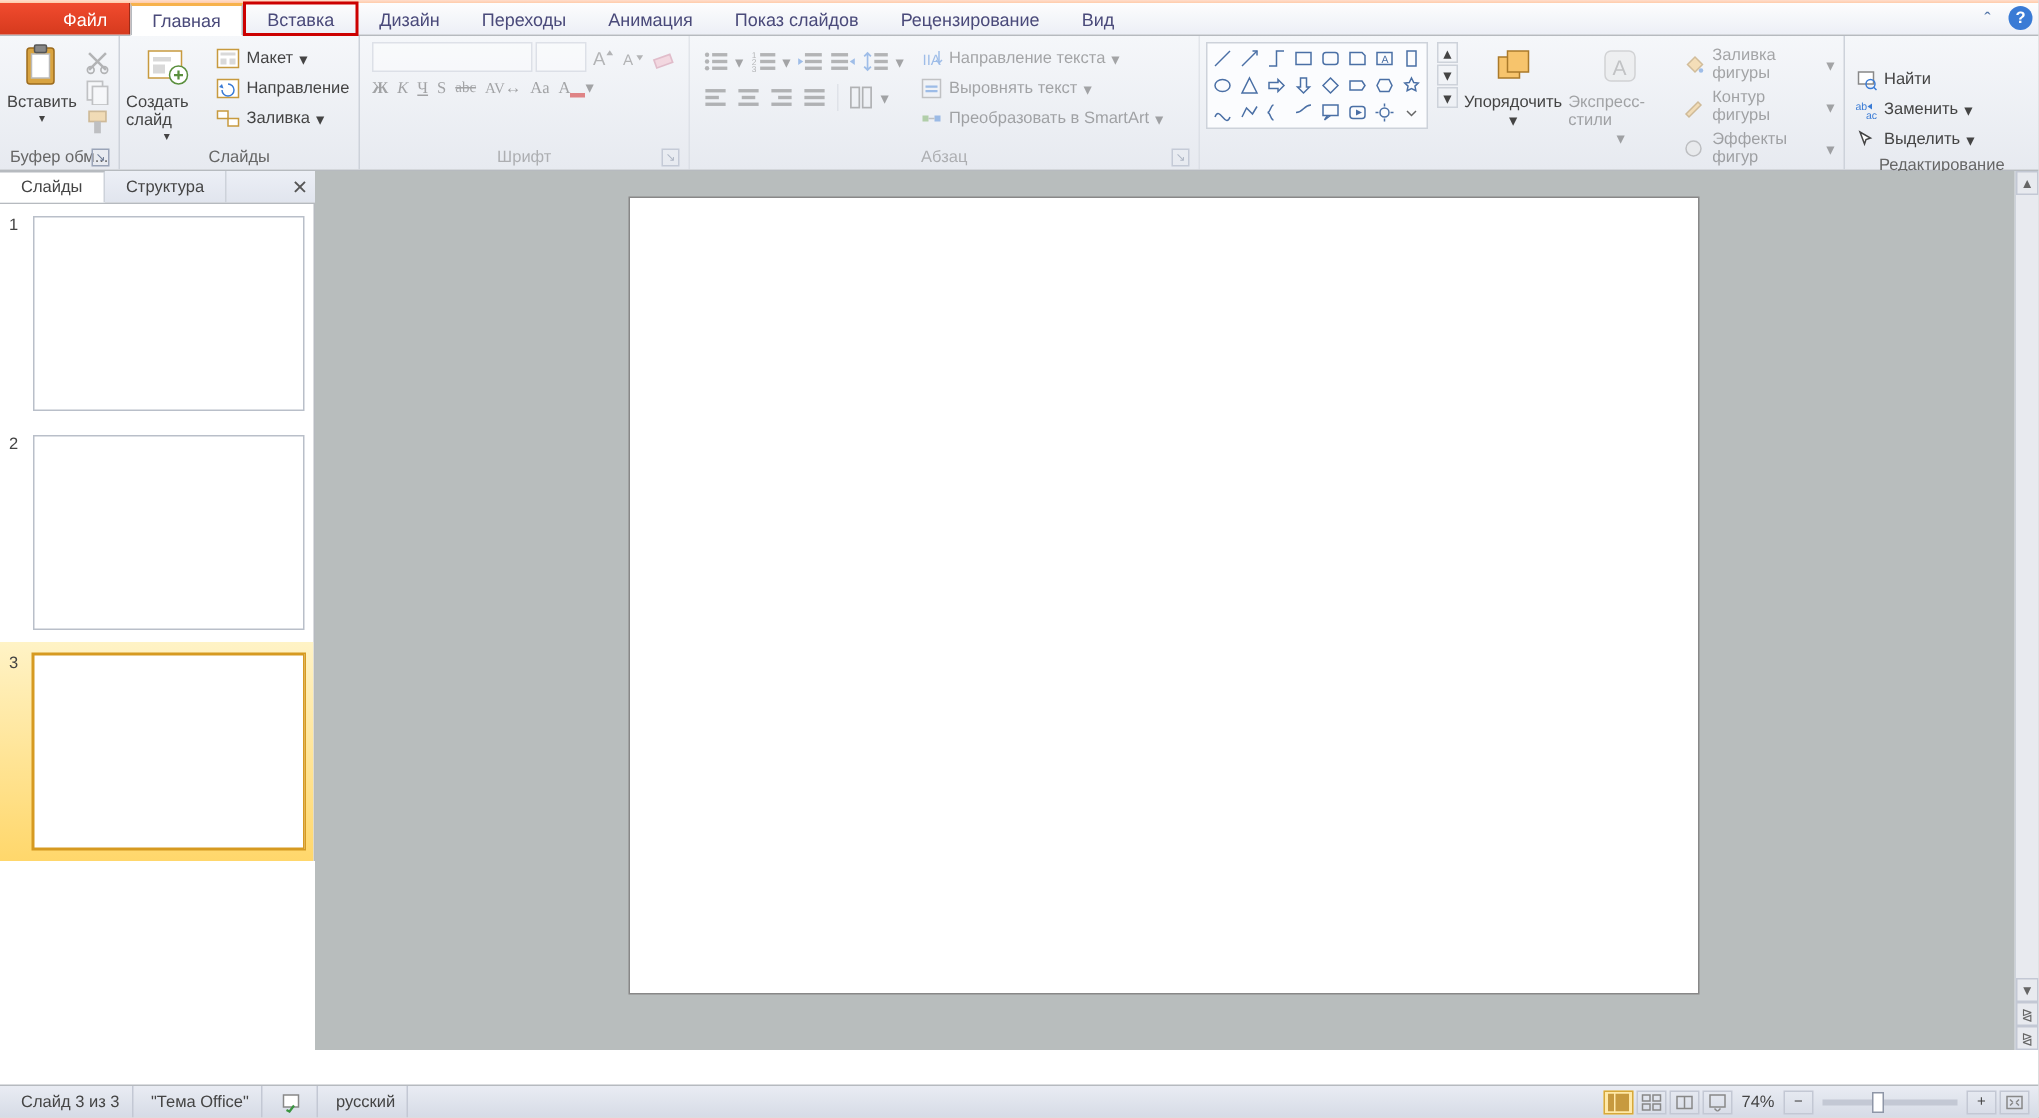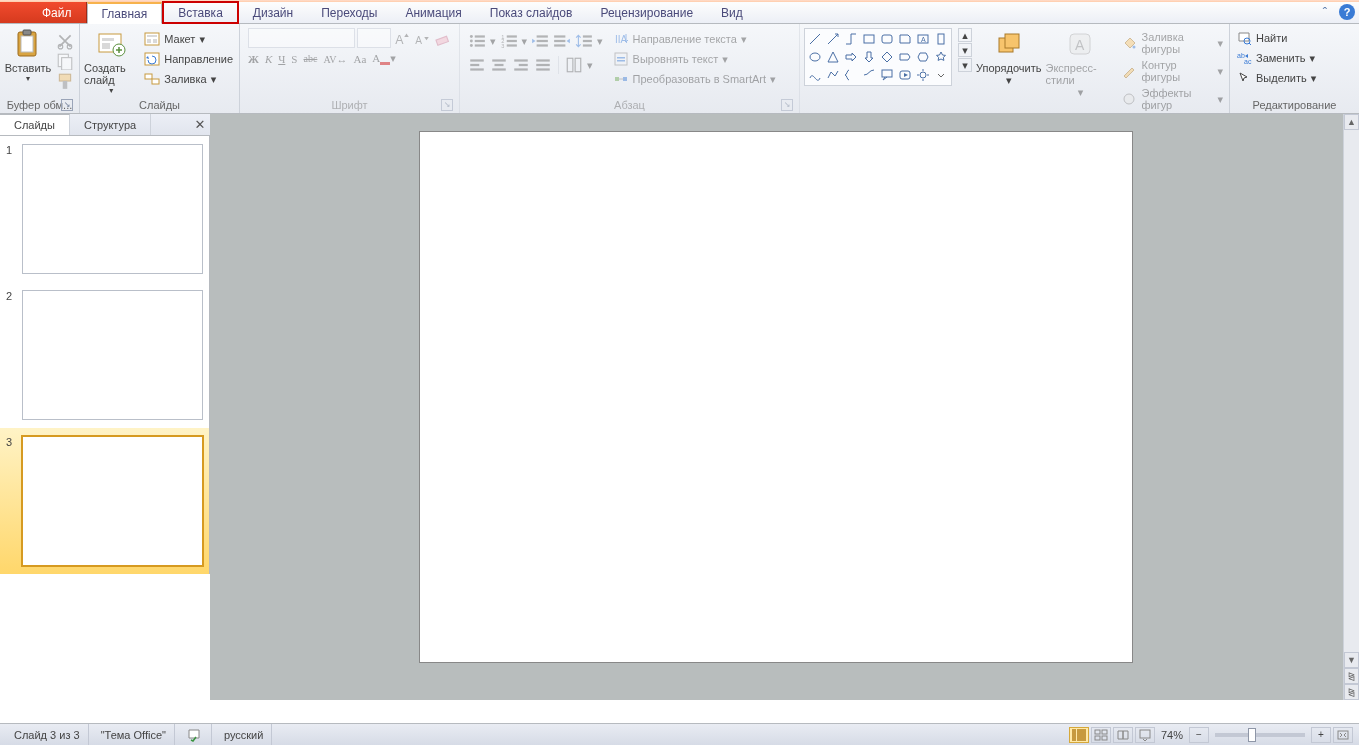--- a/index.html
+++ b/index.html
@@ -482,21 +482,21 @@
                 <circle cx="8" cy="8" r="5" fill="#e8e8e8" stroke="#888"></circle>
               </svg>
             </span><span>Эффекты фигур</span> ▾</div>
       </div>
     </div>
     <div class="group-label"><span>Рисование</span><span class="dlauncher">↘</span></div>
   </div>
 
   <div class="group" style="flex:1;border-right:none">
     <div class="grow">
-      <div class="vstack" style="margin-top:1px">
+      <div class="vstack" style="margin-top:16px">
         <div class="smallbtn">
             <span class="ico">
               <svg viewBox="0 0 16 16">
                 <path d="M3 3h10v8H3z" fill="#fff" stroke="#888"></path>
                 <circle cx="11" cy="11" r="3" fill="none" stroke="#3a7bd5"></circle>
                 <path d="M13 13l2 2" stroke="#3a7bd5"></path>
               </svg>
             </span>
             <span>Найти</span>
           </div>

